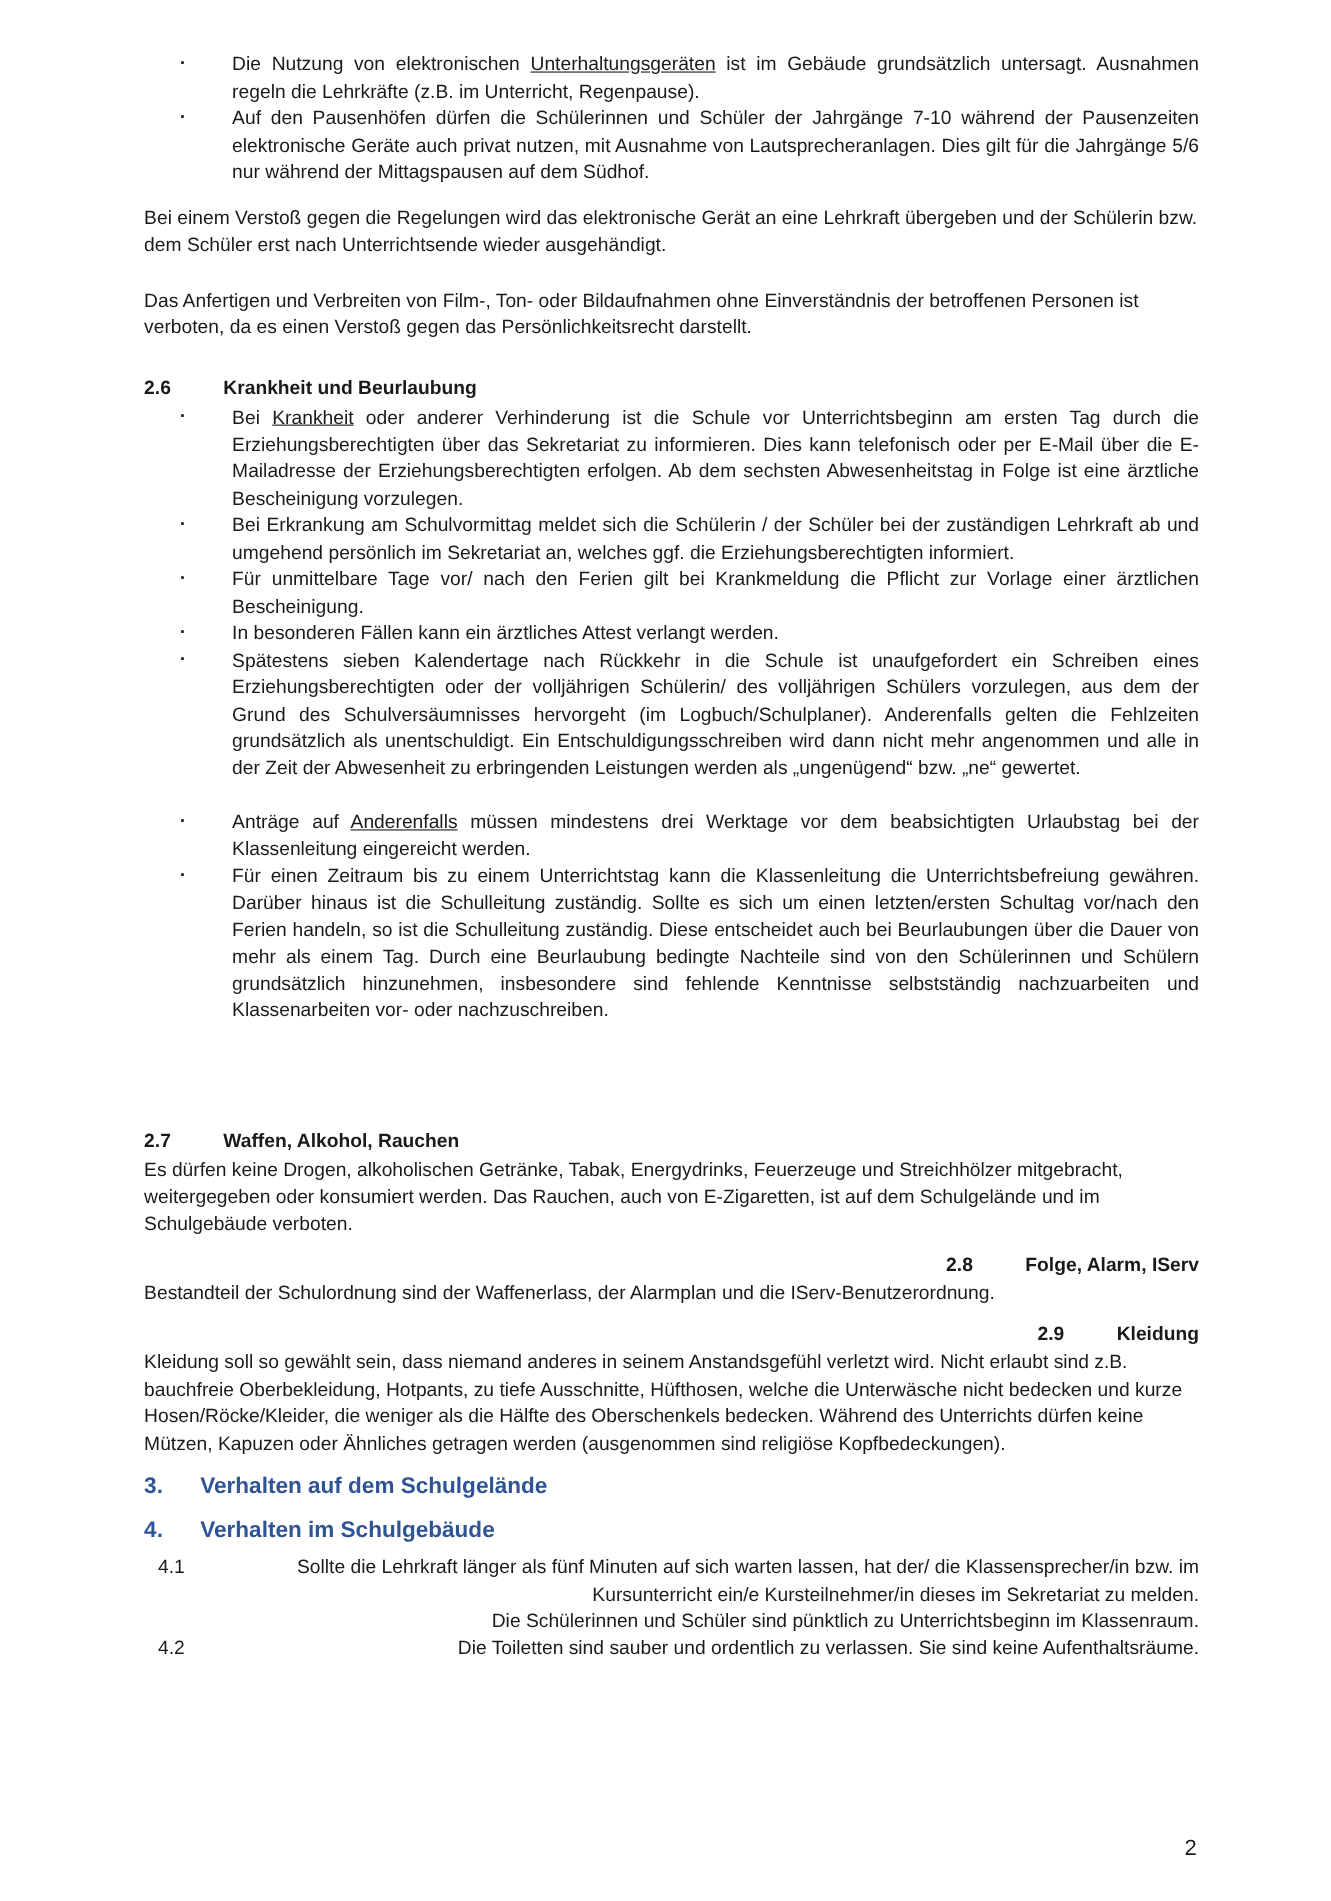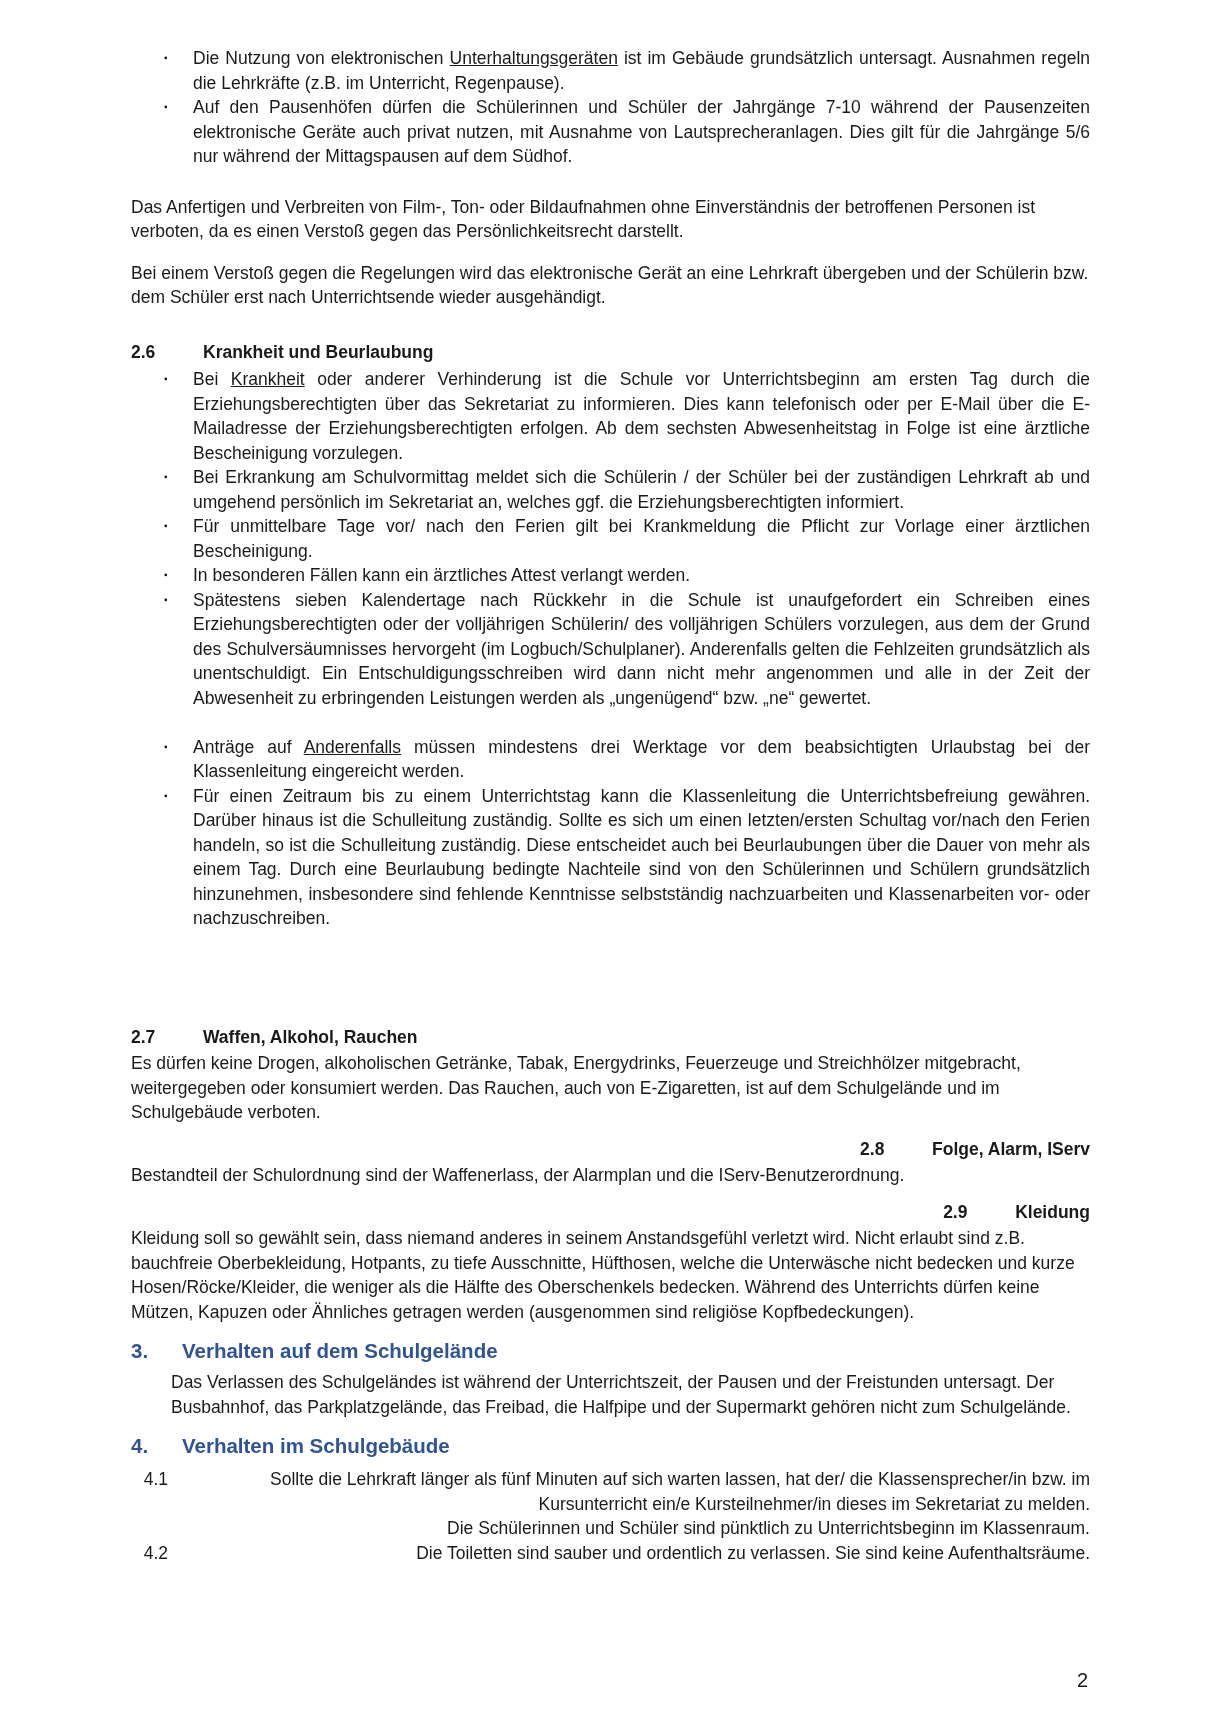--- a/index.html
+++ b/index.html
@@ -22,21 +22,21 @@
   }
   ul.blist { list-style: none; margin: 0; padding: 0; }
   ul.blist li { display: flex; }
   .marker {
     flex: 0 0 62px;
     box-sizing: border-box;
     padding-left: 33px;
     font-size: 10px;
     line-height: 24.5px;
   }
-  .btext { flex: 1; text-align: justify; }
+  .btext { flex: 1; text-align: justify; margin-left: 18px; }
   .u { text-decoration: underline; }
   .para { margin: 0; }
   .para.mt1 { margin-top: 26px; }
   .para.mt2 { margin-top: 17px; }
   .sec-head {
     display: flex; font-weight: bold;
     margin-top: 30px; margin-bottom: 3px;
   }
   .sec-head .h-num { flex: 0 0 72px; }
   .sec-head.tight { margin-bottom: 2px; }
@@ -71,22 +71,22 @@
     <li>
       <span class="marker">▪</span>
       <span class="btext"><span>Die Nutzung von elektronischen </span><span class="u">Unterhaltungsgeräten</span><span> ist im Gebäude grundsätzlich untersagt. Ausnahmen regeln die Lehrkräfte (z.B. im Unterricht, Regenpause).</span></span>
     </li>
     <li>
       <span class="marker">▪</span>
       <span class="btext"><span></span><span class="u"></span><span>Auf den Pausenhöfen dürfen die Schülerinnen und Schüler der Jahrgänge 7-10 während der Pausenzeiten elektronische Geräte auch privat nutzen, mit Ausnahme von Lautsprecheranlagen. Dies gilt für die Jahrgänge 5/6 nur während der Mittagspausen auf dem Südhof.</span></span>
     </li>
   </ul>
 
+  <p class="para mt2">Bei einem Verstoß gegen die Regelungen wird das elektronische Gerät an eine Lehrkraft übergeben und der Schülerin bzw. dem Schüler erst nach Unterrichtsende wieder ausgehändigt.</p>
   <p class="para mt1">Das Anfertigen und Verbreiten von Film-, Ton- oder Bildaufnahmen ohne Einverständnis der betroffenen Personen ist verboten, da es einen Verstoß gegen das Persönlichkeitsrecht darstellt.</p>
-  <p class="para mt2">Bei einem Verstoß gegen die Regelungen wird das elektronische Gerät an eine Lehrkraft übergeben und der Schülerin bzw. dem Schüler erst nach Unterrichtsende wieder ausgehändigt.</p>
 
   <div class="sec-head">
     <span class="h-num">2.6</span>
     <span>Krankheit und Beurlaubung</span>
   </div>
   <ul class="blist">
     <li>
       <span class="marker">▪</span>
       <span class="btext"><span>Bei </span><span class="u">Krankheit</span><span> oder anderer Verhinderung ist die Schule vor Unterrichtsbeginn am ersten Tag durch die Erziehungsberechtigten über das Sekretariat zu informieren. Dies kann telefonisch oder per E-Mail über die E-Mailadresse der Erziehungsberechtigten erfolgen. Ab dem sechsten Abwesenheitstag in Folge ist eine ärztliche Bescheinigung vorzulegen.</span></span>
     </li>
@@ -131,21 +131,20 @@
   <div class="sec-head mt-12 tight">
     <span class="h-num">2.9</span>
     <span>Kleidung</span>
   </div>
   <p class="para">Kleidung soll so gewählt sein, dass niemand anderes in seinem Anstandsgefühl verletzt wird. Nicht erlaubt sind z.B. bauchfreie Oberbekleidung, Hotpants, zu tiefe Ausschnitte, Hüfthosen, welche die Unterwäsche nicht bedecken und kurze Hosen/Röcke/Kleider, die weniger als die Hälfte des Oberschenkels bedecken. Während des Unterrichts dürfen keine Mützen, Kapuzen oder Ähnliches getragen werden (ausgenommen sind religiöse Kopfbedeckungen).</p>
 
   <div class="blue-head">
     <span class="h-num">3.</span>
     <span>Verhalten auf dem Schulgelände</span>
   </div>
-  <p class="para indent-body">Das Verlassen des Schulgeländes ist während der Unterrichtszeit, der Pausen und der Freistunden untersagt. Der Busbahnhof, das Parkplatzgelände, das Freibad, die Halfpipe und der Supermarkt gehören nicht zum Schulgelände.</p>
 
   <div class="blue-head mt-28">
     <span class="h-num">4.</span>
     <span>Verhalten im Schulgebäude</span>
   </div>
   <div class="numlist">
     <div class="numrow">
       <span class="n-num">4.1</span>
       <span class="n-text">
         <span style="display:block">Sollte die Lehrkraft länger als fünf Minuten auf sich warten lassen, hat der/ die Klassensprecher/in bzw. im Kursunterricht ein/e Kursteilnehmer/in dieses im Sekretariat zu melden.</span>

